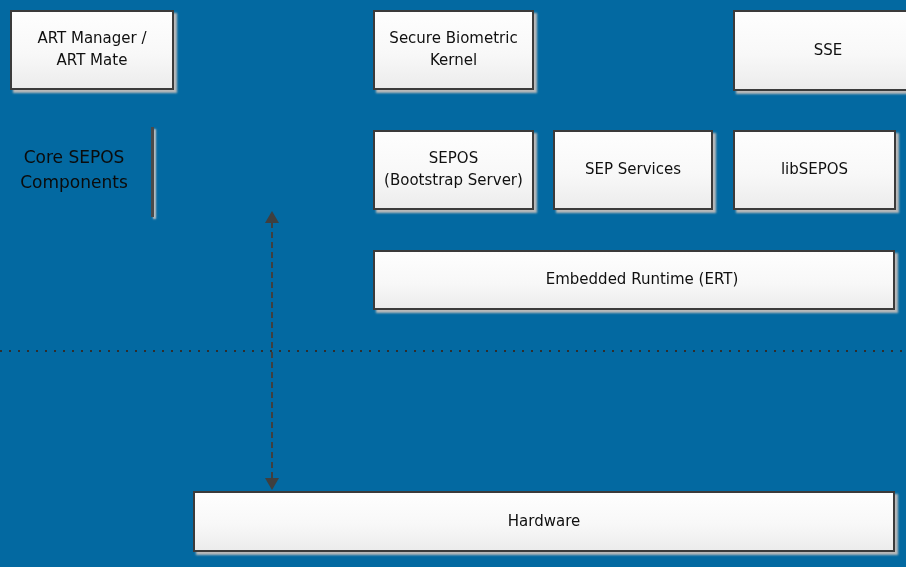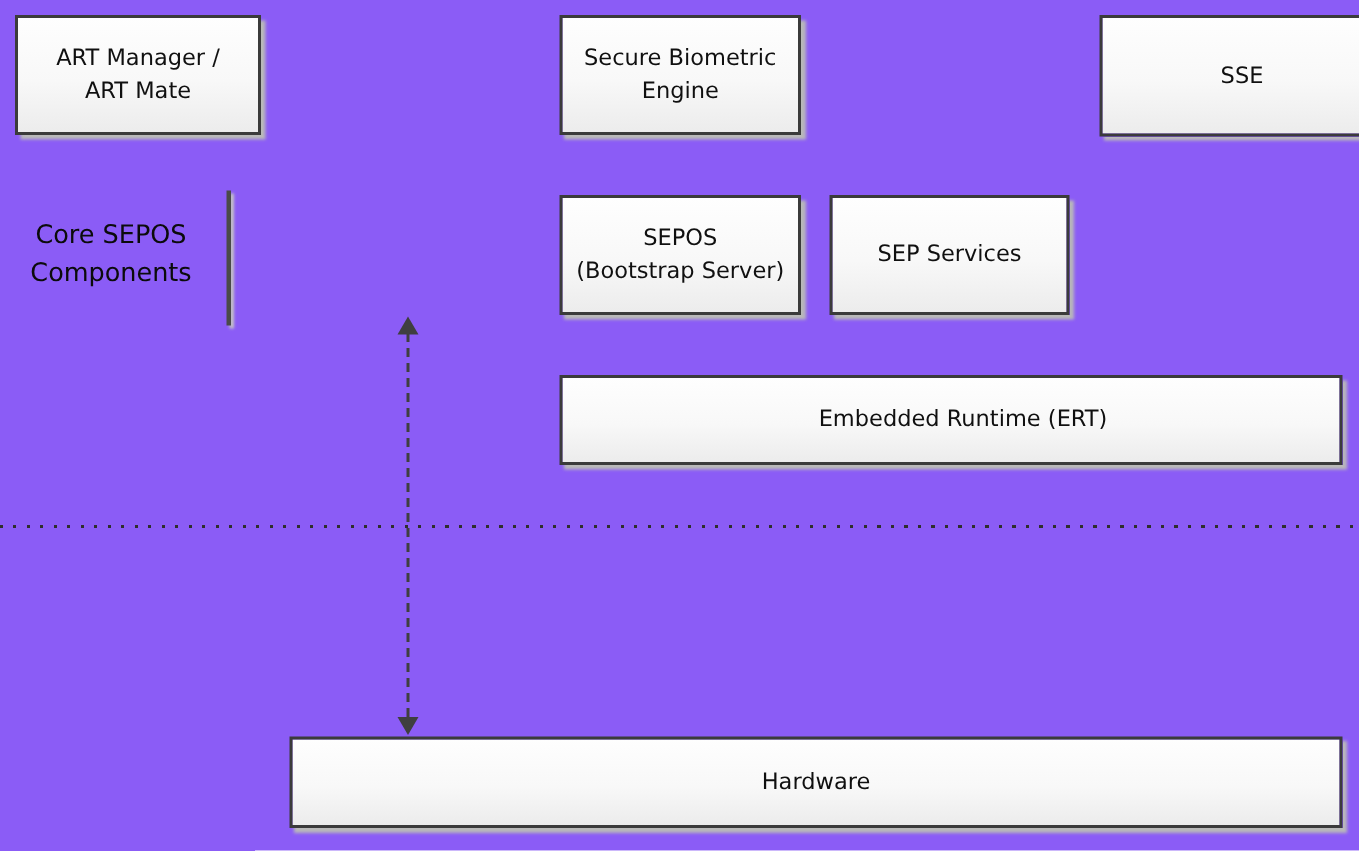--- a/index.html
+++ b/index.html
@@ -5,21 +5,21 @@
   html, body {
     margin: 0;
     padding: 0;
     background: #ffffff;
     font-family: "DejaVu Sans", "Liberation Sans", sans-serif;
   }
   #canvas {
     position: relative;
     width: 906px;
     height: 567px;
-    background: #8b5cf6;
+    background: #0369a1;
     overflow: hidden;
   }
   .box {
     position: absolute;
     box-sizing: border-box;
     border: 2px solid #3b3b3b;
     background: linear-gradient(to bottom, #fefefe 0%, #f8f8f8 55%, #ececec 100%);
     box-shadow: 3px 3px 2px 0 #b9b9b9;
     display: flex;
     align-items: center;
@@ -97,21 +97,21 @@
 <div id="canvas">
 
   <div class="box" style="left:10px; top:10px; width:164px; height:80px;">
     <span class="box-label">ART Manager /
 ART Mate</span>
   </div>
 
 
   <div class="box" style="left:373px; top:10px; width:161px; height:80px;">
     <span class="box-label">Secure Biometric
-Engine</span>
+Kernel</span>
   </div>
 
 
   <div class="box" style="left:733px; top:10px; width:190px; height:81px;">
     <span class="box-label">SSE</span>
   </div>
 
   <div class="side-label">
     <span class="box-label">Core SEPOS
 Components</span>
@@ -121,20 +121,23 @@
 
   <div class="box" style="left:373px; top:130px; width:161px; height:80px;">
     <span class="box-label">SEPOS
 (Bootstrap Server)</span>
   </div>
 
   <div class="box" style="left:553px; top:130px; width:160px; height:80px;">
     <span class="box-label">SEP Services</span>
   </div>
 
+  <div class="box" style="left:733px; top:130px; width:163px; height:80px;">
+    <span class="box-label">libSEPOS</span>
+  </div>
 
   <div class="box" style="left:373px; top:250px; width:522px; height:60px;padding-left:16px;">
     <span class="box-label">Embedded Runtime (ERT)</span>
   </div>
 
   <div class="dotted-divider"></div>
 
 
   <div class="box" style="left:193px; top:491px; width:702px; height:61px;">
     <span class="box-label">Hardware</span>

